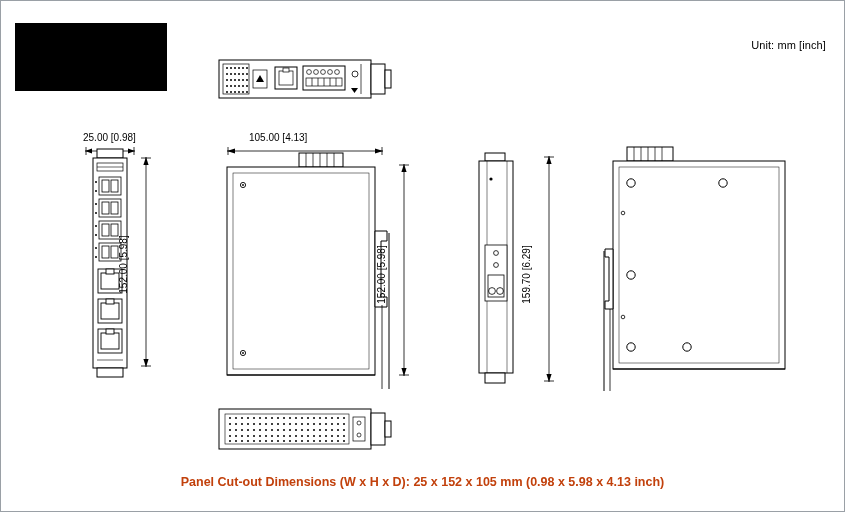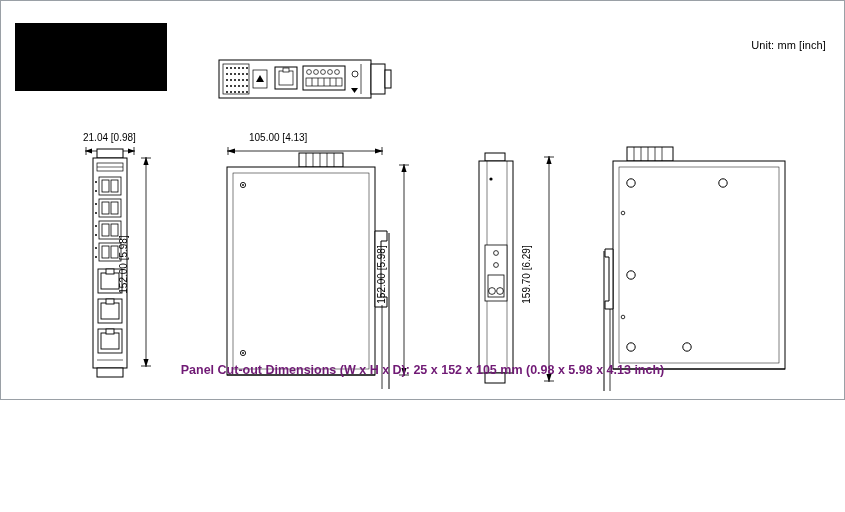--- a/index.html
+++ b/index.html
@@ -6,21 +6,21 @@
     margin: 0;
     padding: 0;
     background: #ffffff;
   }
   body {
     font-family: "Liberation Sans", sans-serif;
   }
   #page {
     position: relative;
     width: 845px;
-    height: 400px;
+    height: 512px;
     background: #ffffff;
     border: 1px solid #9aa0a6;
     box-sizing: border-box;
     overflow: hidden;
   }
   .abs { position: absolute; }
 
   
   .unit-label {
     right: 18px;
@@ -30,21 +30,21 @@
     font-weight: 400;
     letter-spacing: .1px;
   }
   .caption {
     left: 0;
     right: 0;
     bottom: 22px;
     text-align: center;
     font-size: 12.5px;
     font-weight: bold;
-    color: #701a75;
+    color: #c2410c;
   }
   .dim-text {
     font-size: 10px;
     color: #000;
     white-space: nowrap;
   }
   .vert {
     transform-origin: 50% 50%;
     transform: rotate(-90deg);
   }
@@ -125,21 +125,21 @@
         <line x1="111" y1="22" x2="111" y2="30"></line>
         <line x1="117" y1="22" x2="117" y2="30"></line>
       </g>
 
       <circle cx="136" cy="18" r="3" fill="none" stroke="#000" stroke-width="0.8"></circle>
       <path d="M132 32 l7 0 l-3.5 5 z" fill="#000"></path>
       <line x1="142" y1="8" x2="142" y2="38" stroke="#000" stroke-width="0.7"></line>
     </svg>
   </div>
 
-  <div class="abs dim-text" style="left:82px; top:131px;">21.04 [0.98]</div>
+  <div class="abs dim-text" style="left:82px; top:131px;">25.00 [0.98]</div>
   <div class="abs" style="left:84px; top:146px; width:50px; height:8px;">
     <svg width="50" height="8" viewBox="0 0 50 8">
       <line x1="0" y1="4" x2="50" y2="4" stroke="#000" stroke-width="0.8"></line>
       <path d="M0 4 l7 -2.6 l0 5.2 z" fill="#000"></path>
       <path d="M50 4 l-7 -2.6 l0 5.2 z" fill="#000"></path>
       <line x1="1" y1="0" x2="1" y2="8" stroke="#000" stroke-width="0.8"></line>
       <line x1="49" y1="0" x2="49" y2="8" stroke="#000" stroke-width="0.8"></line>
     </svg>
   </div>
 

